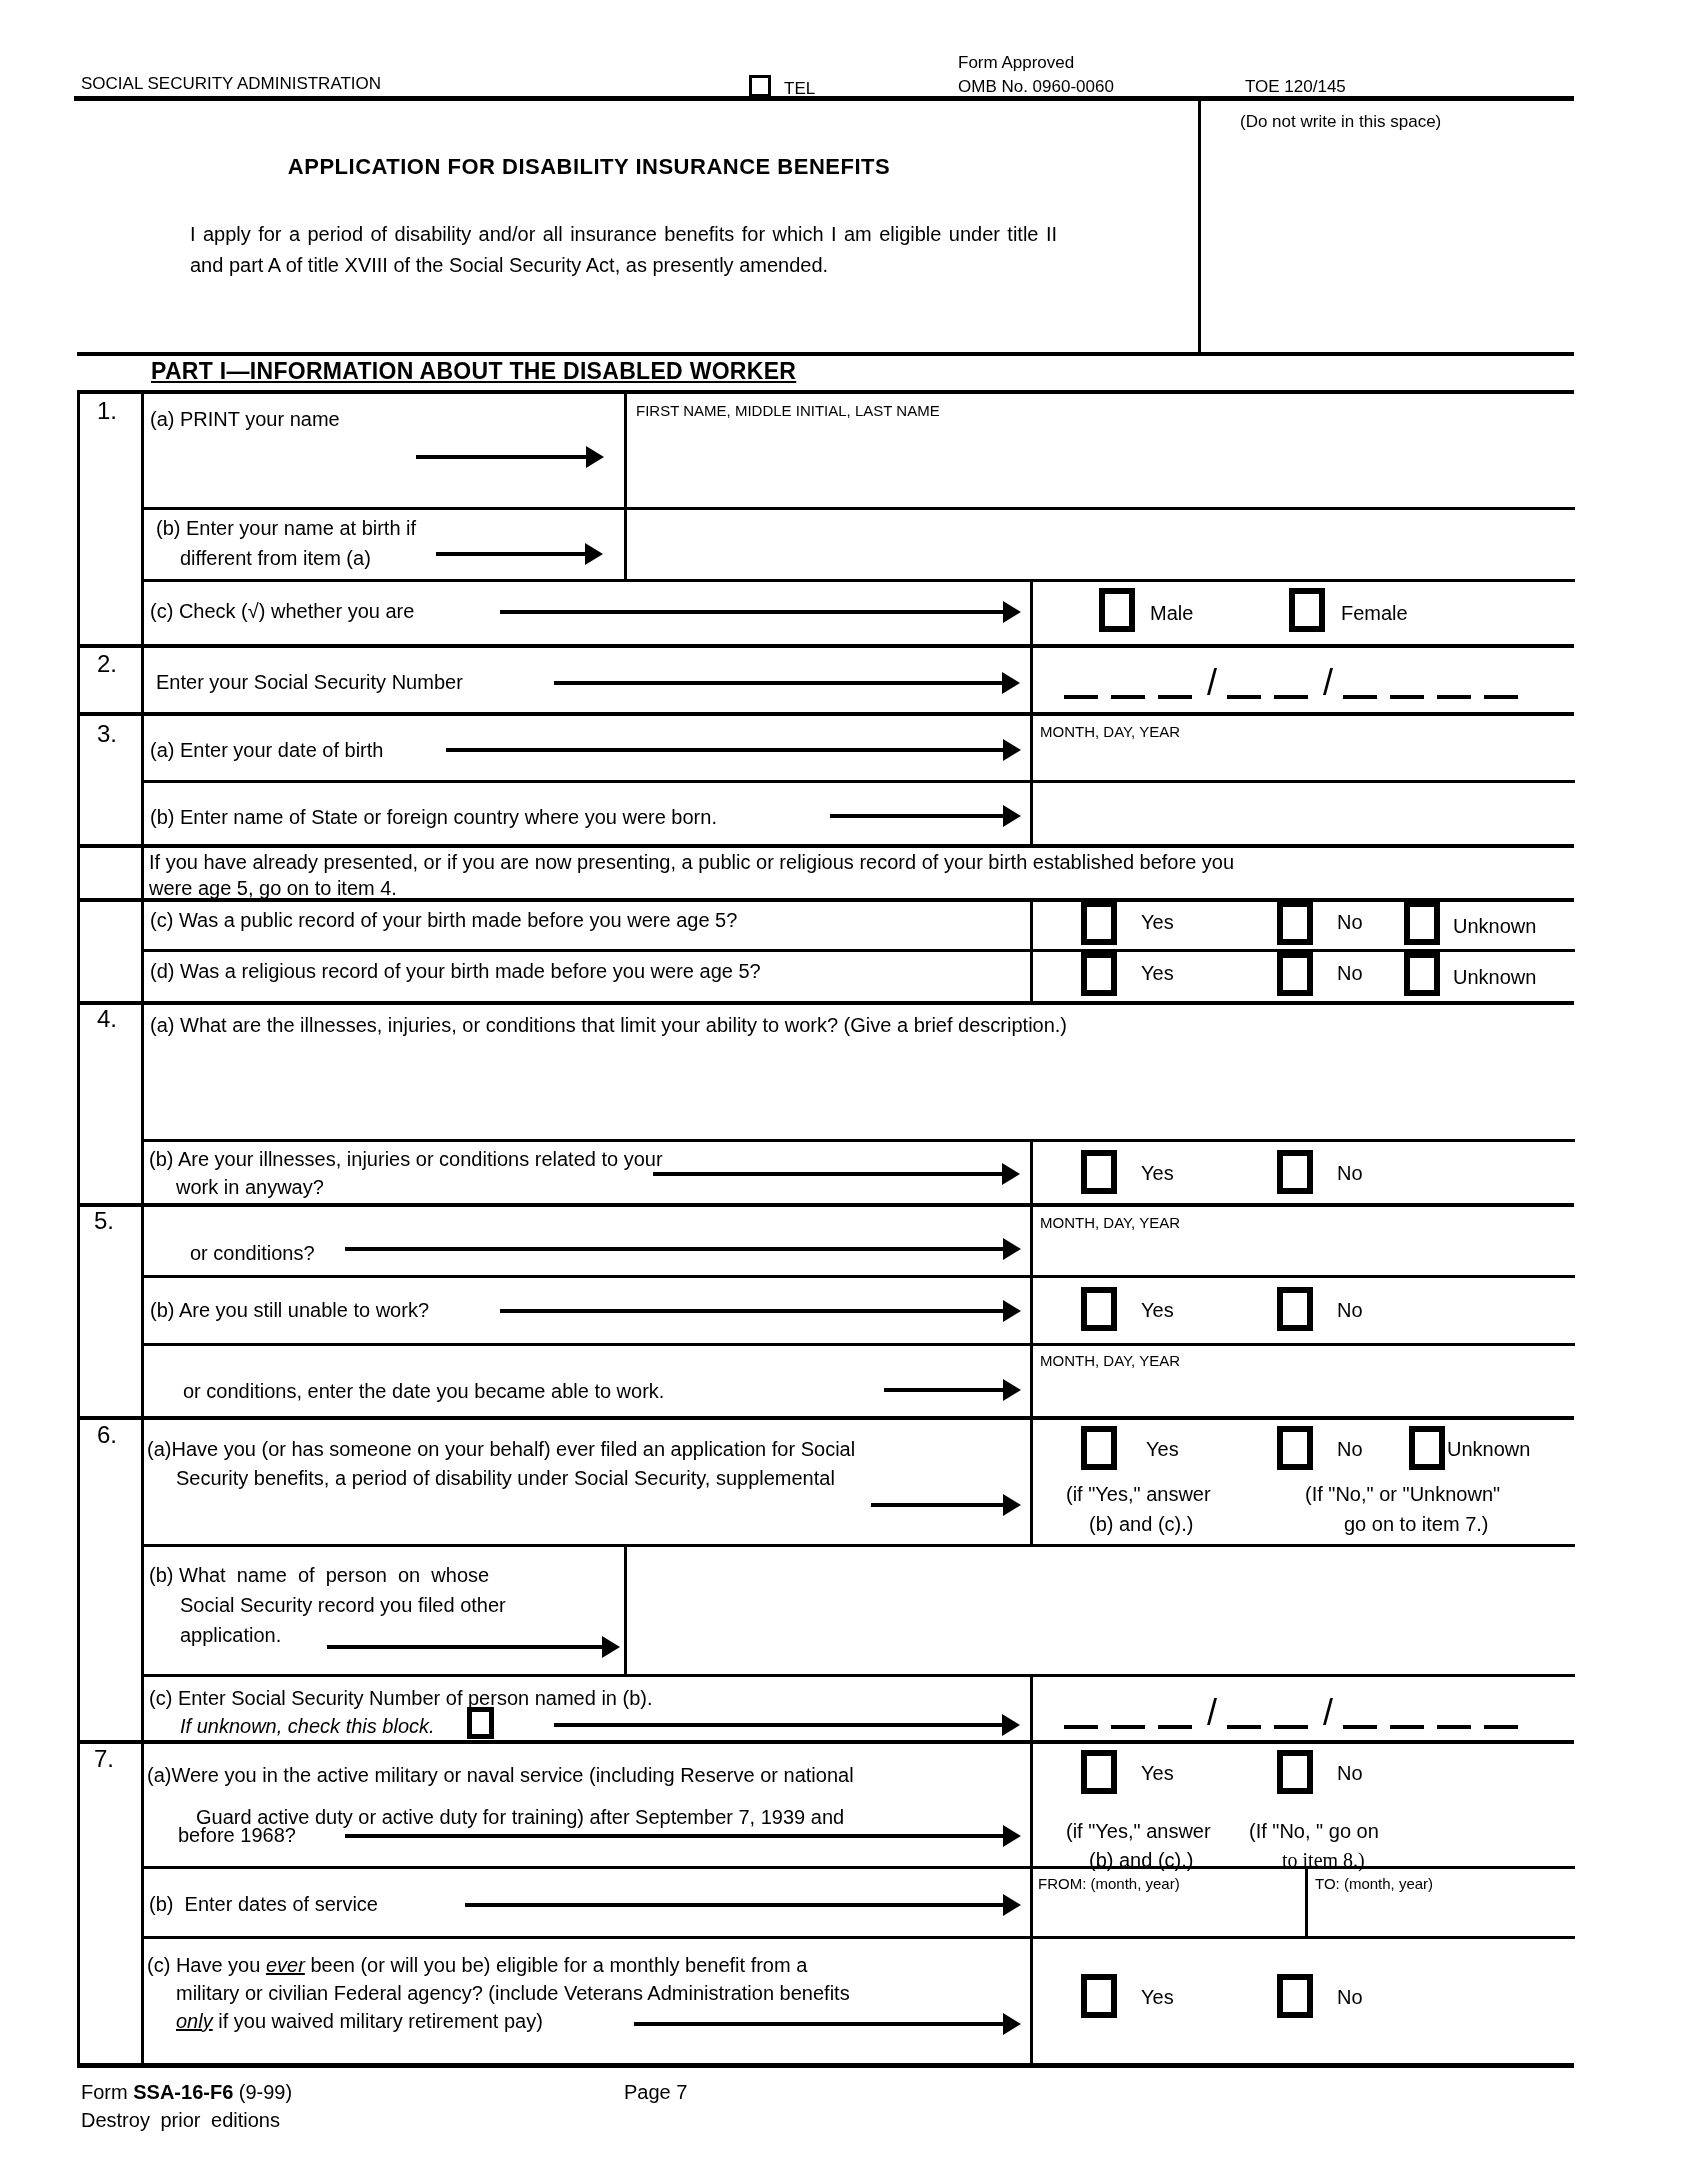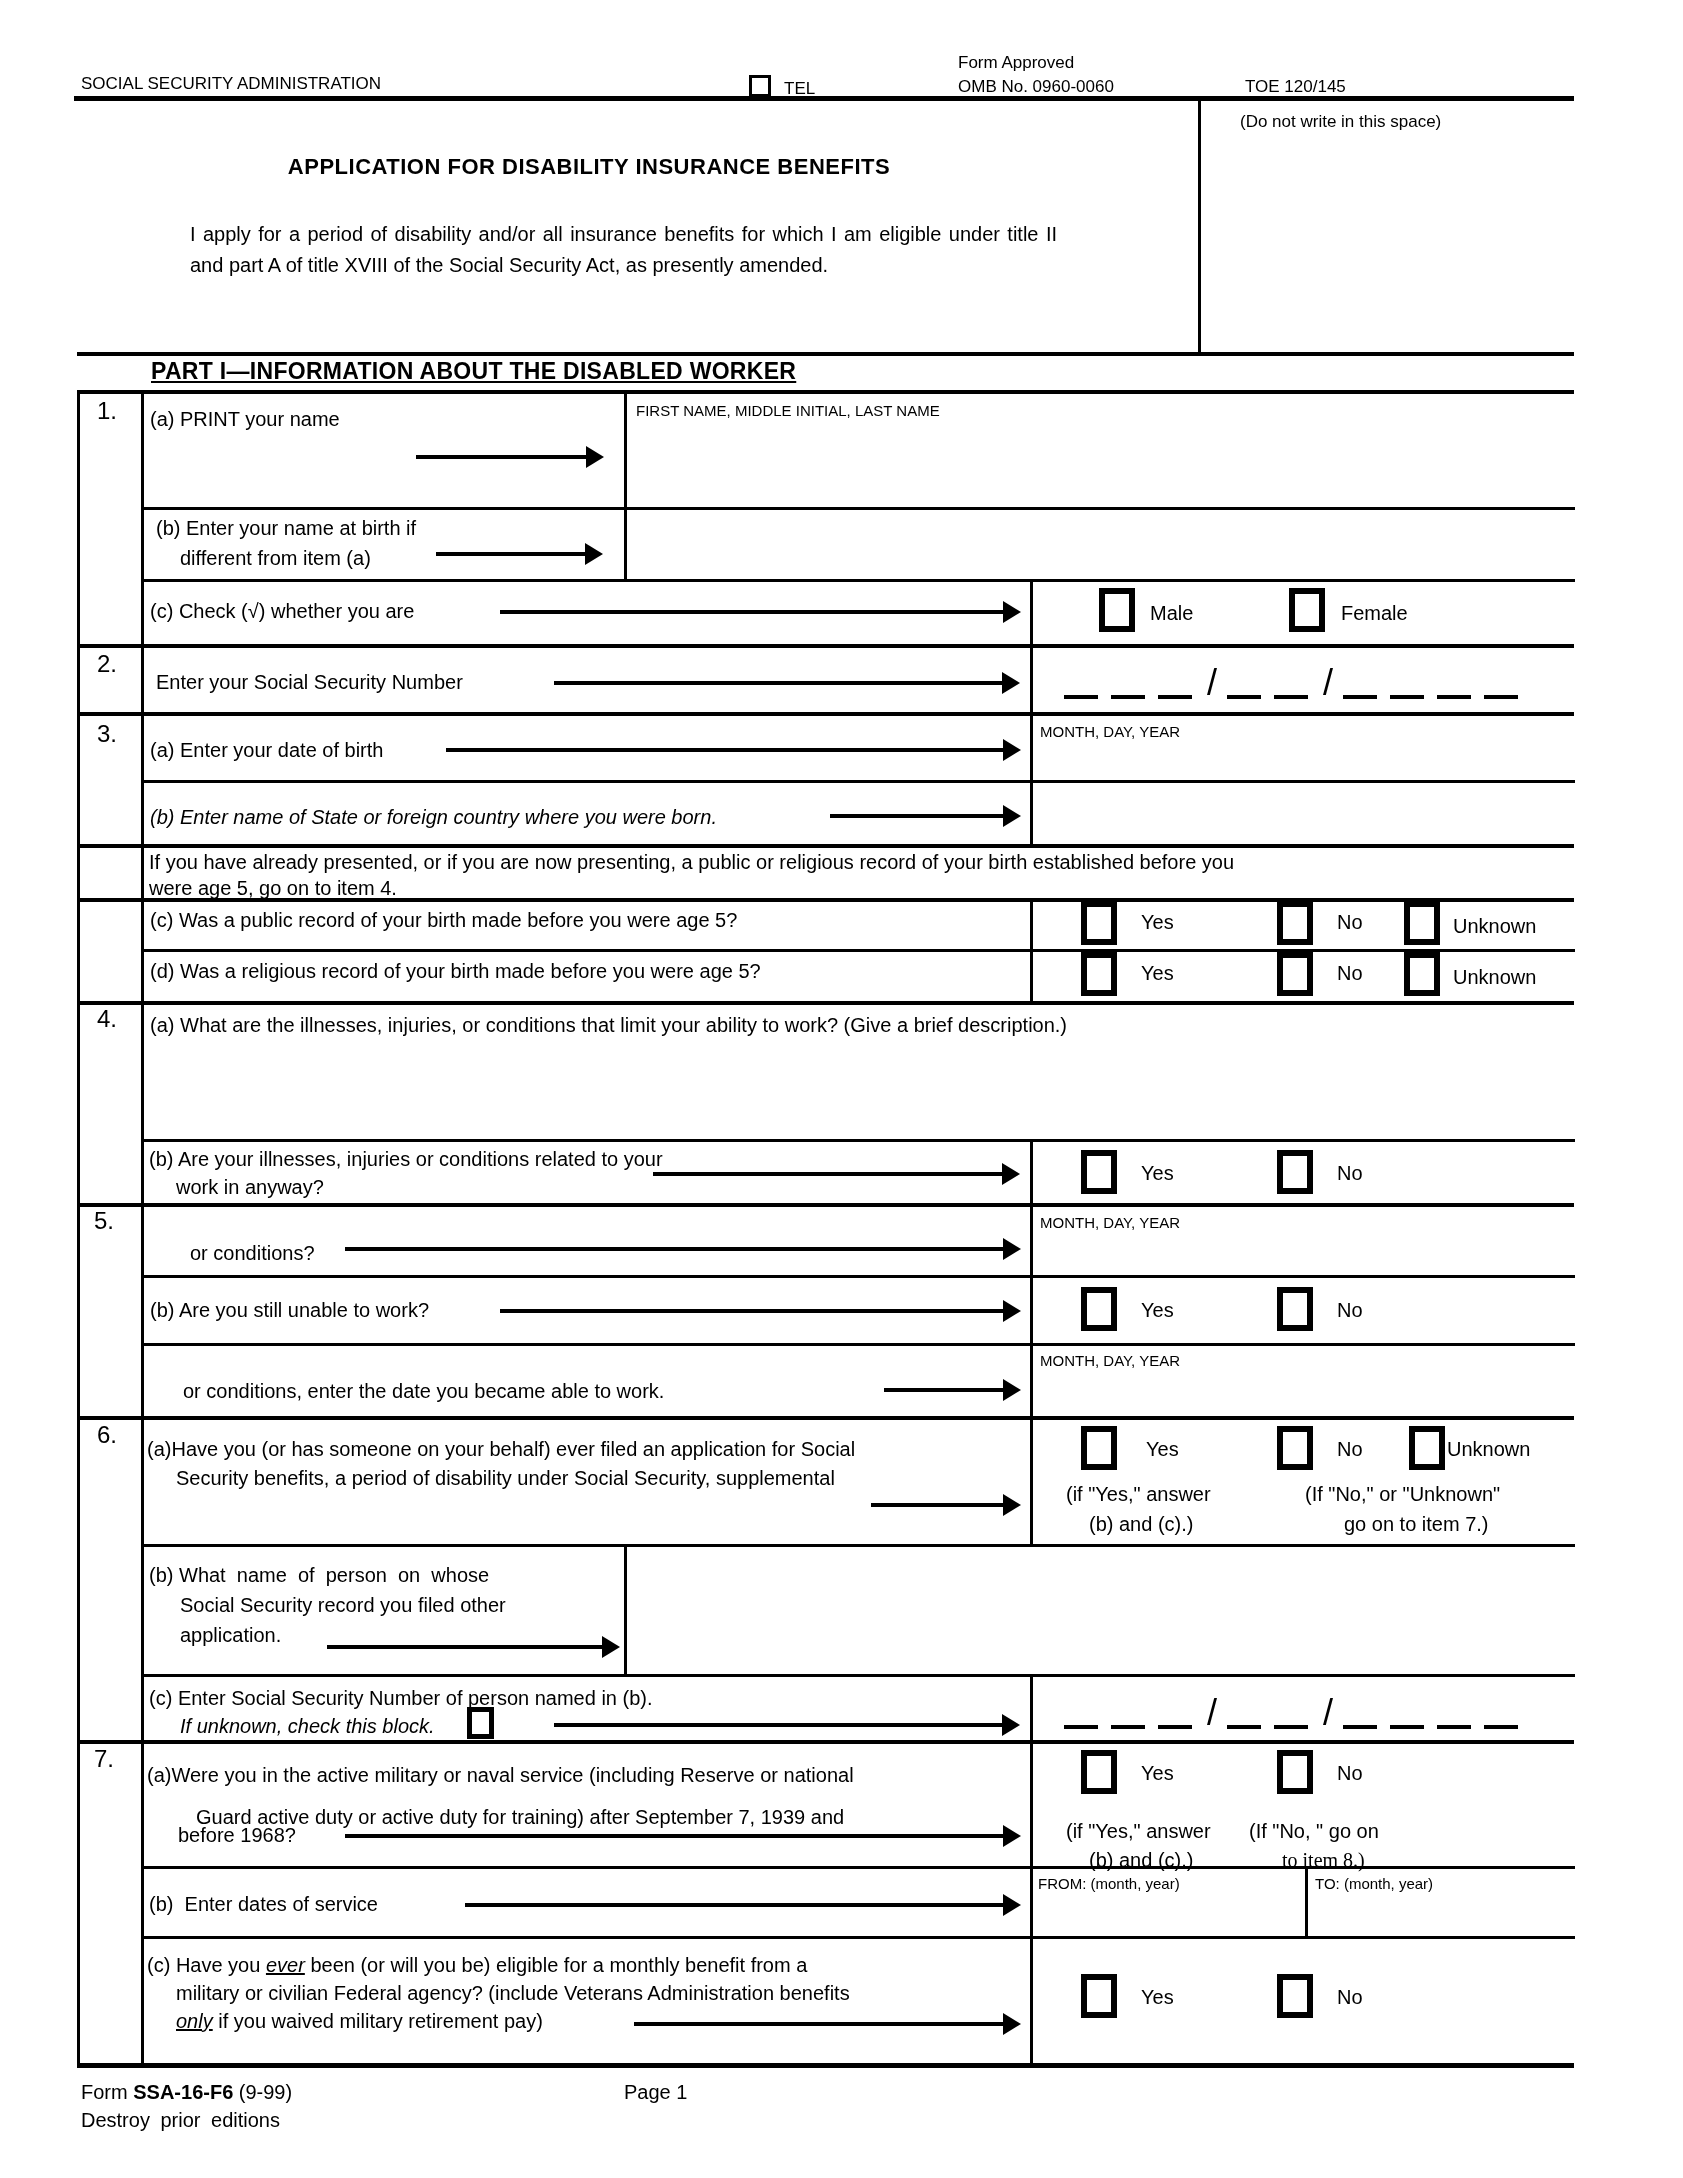--- a/index.html
+++ b/index.html
@@ -119,21 +119,21 @@
       <span class="d"></span>
       <span class="d"></span>
   </div>
 
   <div class="t num" style="left:97px;top:721px;">3.</div>
   <div class="t" style="left:150px;top:737px;">(a) Enter your date of birth</div>
   <div class="arrow" style="left:446px;top:748px;width:557px;"></div>
   <div class="t sm" style="left:1040px;top:719px;">MONTH, DAY, YEAR</div>
   <div class="field" style="left:1035px;top:738px;width:535px;height:40px;"></div>
 
-  <div class="t" style="left:150px;top:804px;font-style:italic;">(b) Enter name of State or foreign country where you were born.</div>
+  <div class="t" style="left:150px;top:804px;">(b) Enter name of State or foreign country where you were born.</div>
   <div class="arrow" style="left:830px;top:814px;width:173px;"></div>
   <div class="field" style="left:1035px;top:784px;width:535px;height:57px;"></div>
 
   <div class="t" style="left:149px;top:849px;">If you have already presented, or if you are now presenting, a public or religious record of your birth established before you</div>
   <div class="t" style="left:149px;top:875px;">were age 5, go on to item 4.</div>
 
   <div class="t" style="left:150px;top:907px;">(c) Was a public record of your birth made before you were age 5?</div>
   <span class="cb" style="left:1081px;top:901px;"></span>
   <div class="t" style="left:1141px;top:909px;">Yes</div>
   <span class="cb" style="left:1277px;top:901px;"></span>
@@ -242,17 +242,17 @@
   <div class="t" style="left:147px;top:1952px;"><span>(c) Have you </span><span class="iu">ever</span><span> been (or will you be) eligible for a monthly benefit from a</span></div>
   <div class="t" style="left:176px;top:1980px;">military or civilian Federal agency? (include Veterans Administration benefits</div>
   <div class="t" style="left:176px;top:2008px;"><span class="iu">only</span><span> if you waived military retirement pay)</span></div>
   <div class="arrow" style="left:634px;top:2022px;width:369px;"></div>
   <span class="cb" style="left:1081px;top:1974px;"></span>
   <div class="t" style="left:1141px;top:1984px;">Yes</div>
   <span class="cb" style="left:1277px;top:1974px;"></span>
   <div class="t" style="left:1337px;top:1984px;">No</div>
 
   <div class="t" style="left:81px;top:2079px;"><span>Form </span><span class="b">SSA-16-F6</span><span> (9-99)</span></div>
-  <div class="t" style="left:624px;top:2079px;">Page 1</div>
+  <div class="t" style="left:624px;top:2079px;">Page 7</div>
   <div class="t" style="left:81px;top:2107px;word-spacing:5px;">Destroy prior editions</div>
 
 </div>
 
 
 </body></html>

